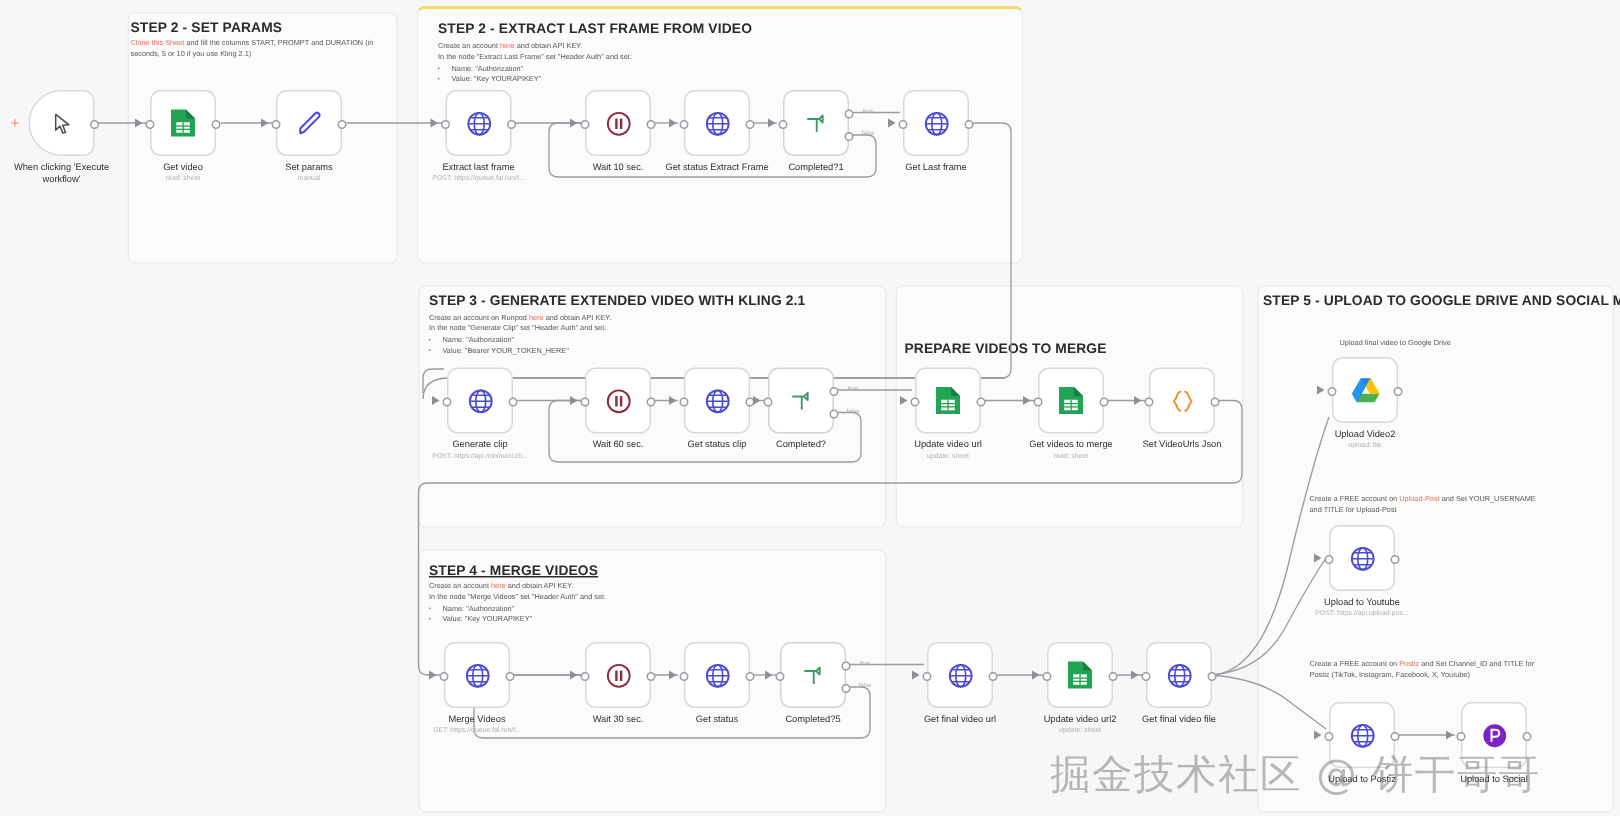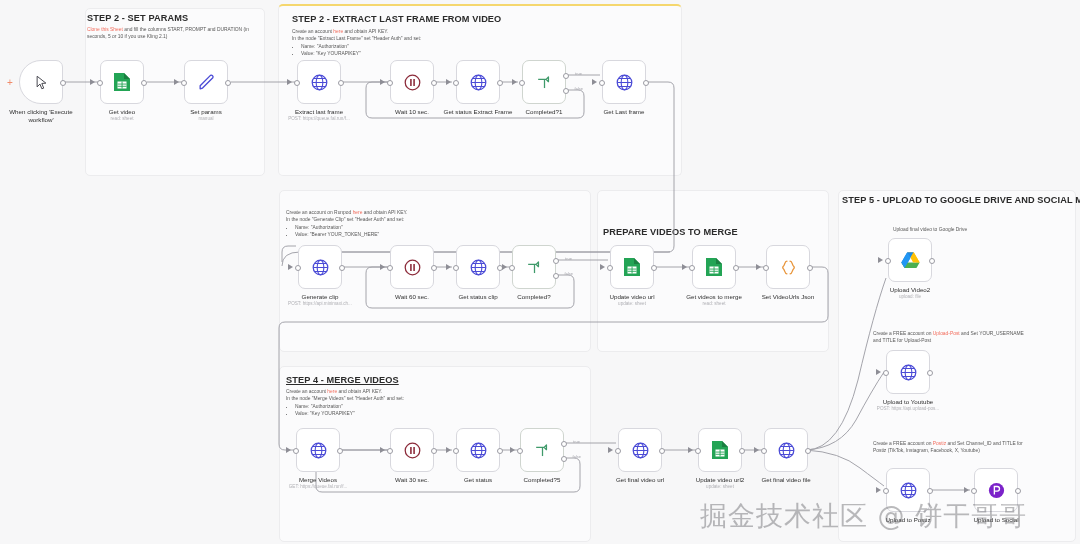--- a/index.html
+++ b/index.html
@@ -119,20 +119,21 @@
 
   <div class="panel" style="left:85px;top:8px;width:180px;height:168px;"></div>
   <div class="panel top-accent" style="left:278px;top:4px;width:404px;height:172px;"></div>
   <div class="panel" style="left:279px;top:190px;width:312px;height:162px;"></div>
   <div class="panel" style="left:597px;top:190px;width:232px;height:162px;"></div>
   <div class="panel" style="left:838px;top:190px;width:238px;height:352px;"></div>
   <div class="panel" style="left:279px;top:366px;width:312px;height:176px;"></div>
 
   <div class="panel-title" style="left:87px;top:13px;font-size:9.2px;">STEP 2 - SET PARAMS</div>
   <div class="panel-title" style="left:292px;top:14px;font-size:9.2px;">STEP 2 - EXTRACT LAST FRAME FROM VIDEO</div>
+  <div class="panel-title" style="left:286px;top:195px;font-size:9.2px;">STEP 3 - GENERATE EXTENDED VIDEO WITH KLING 2.1</div>
   <div class="panel-title" style="left:603px;top:195px;font-size:9.2px;margin-top:32px;">PREPARE VIDEOS TO MERGE</div>
   <div class="panel-title" style="left:842px;top:195px;font-size:9.2px;">STEP 5 - UPLOAD TO GOOGLE DRIVE AND SOCIAL MEDIA</div>
   <div class="panel-title" style="left:286px;top:375px;font-size:9.2px;text-decoration:underline;">STEP 4 - MERGE VIDEOS</div>
 
   <div class="panel-body" style="left:87px;top:26px;width:176px;font-size:4.9px;">
     <span class="lnk">Clone this Sheet</span>
     <span>and fill the columns START, PROMPT and DURATION (in seconds, 5 or 10 if you use Kling 2.1)</span>
   </div>
 
   <div class="panel-body" style="left:292px;top:28px;width:200px;font-size:4.9px;">

